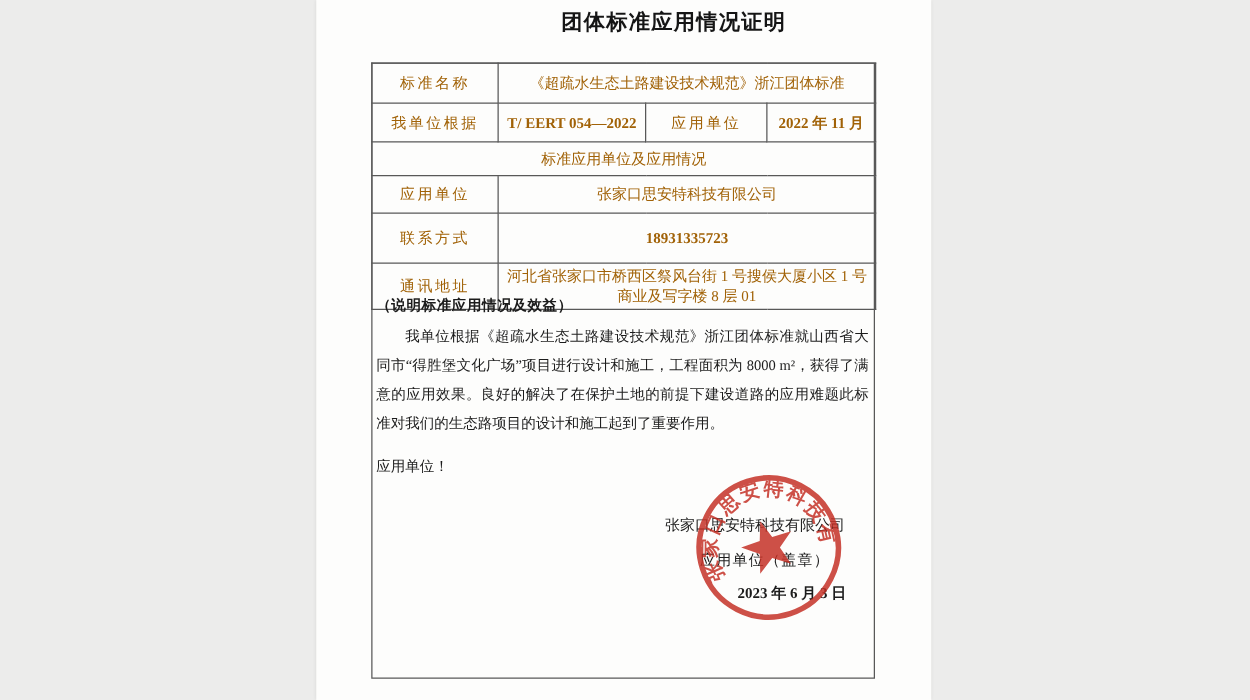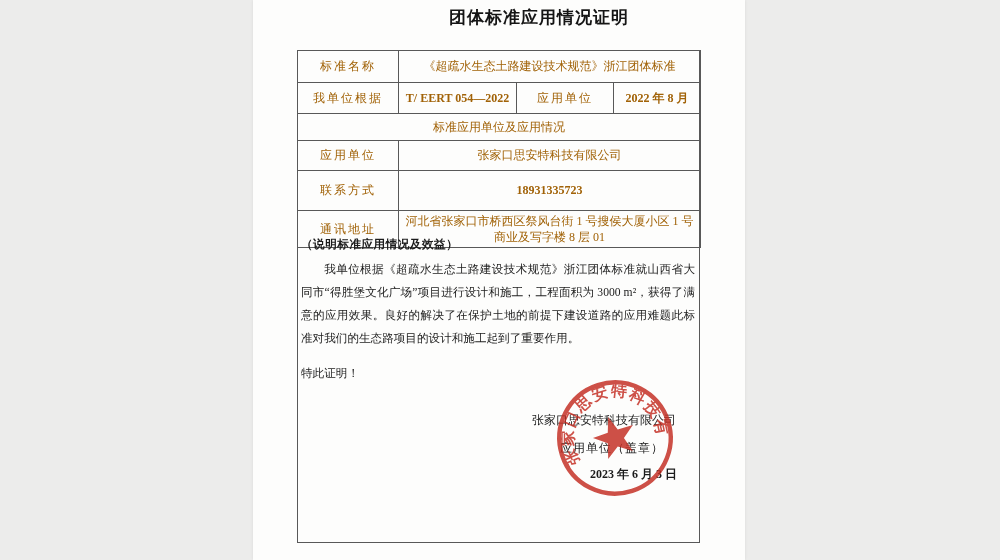--- a/index.html
+++ b/index.html
@@ -82,21 +82,21 @@
     </colgroup>
     <tbody>
         <tr style="height:32px;">
       <td class="lbl">标准名称</td>
       <td colspan="3">《超疏水生态土路建设技术规范》浙江团体标准</td>
     </tr>
     <tr style="height:31px;">
       <td class="lbl">我单位根据</td>
       <td class="num">T/ EERT 054—2022</td>
       <td class="lbl">应用单位</td>
-      <td class="ctr-num">2022 年 8 月</td>
+      <td class="ctr-num">2022 年 11 月</td>
     </tr>
     <tr style="height:27px;">
       <td colspan="4">标准应用单位及应用情况</td>
     </tr>
     <tr style="height:30px;">
       <td class="lbl">应用单位</td>
       <td colspan="3">张家口思安特科技有限公司</td>
     </tr>
     <tr style="height:40px;">
       <td class="lbl">联系方式</td>
@@ -104,22 +104,22 @@
     </tr>
     <tr style="height:37px;">
       <td class="lbl">通讯地址</td>
       <td colspan="3" class="addr">河北省张家口市桥西区祭风台街 1 号搜侯大厦小区 1 号商业及写字楼 8 层 01</td>
     </tr>
   </tbody>
     </table>
 
   <div class="statement">
     <div class="head">（说明标准应用情况及效益）</div>
-    <p class="para">我单位根据《超疏水生态土路建设技术规范》浙江团体标准就山西省大同市“得胜堡文化广场”项目进行设计和施工，工程面积为 3000 m²，获得了满意的应用效果。良好的解决了在保护土地的前提下建设道路的应用难题此标准对我们的生态路项目的设计和施工起到了重要作用。</p>
-    <div class="closing">特此证明！</div>
+    <p class="para">我单位根据《超疏水生态土路建设技术规范》浙江团体标准就山西省大同市“得胜堡文化广场”项目进行设计和施工，工程面积为 8000 m²，获得了满意的应用效果。良好的解决了在保护土地的前提下建设道路的应用难题此标准对我们的生态路项目的设计和施工起到了重要作用。</p>
+    <div class="closing">应用单位！</div>
   </div>
 
   <div class="sign-line sign-company">张家口思安特科技有限公司</div>
   <div class="sign-line sign-seal">应用单位（盖章）</div>
   <div class="sign-line sign-date">2023 年 6 月 3 日</div>
 
   <svg class="stamp" viewBox="0 0 120 120" aria-hidden="true">
     <defs>
       <path id="sealArc" d="M 22.4,73.7 A 40,40 0 1 1 97.6,73.7" fill="none"></path>
     </defs>

